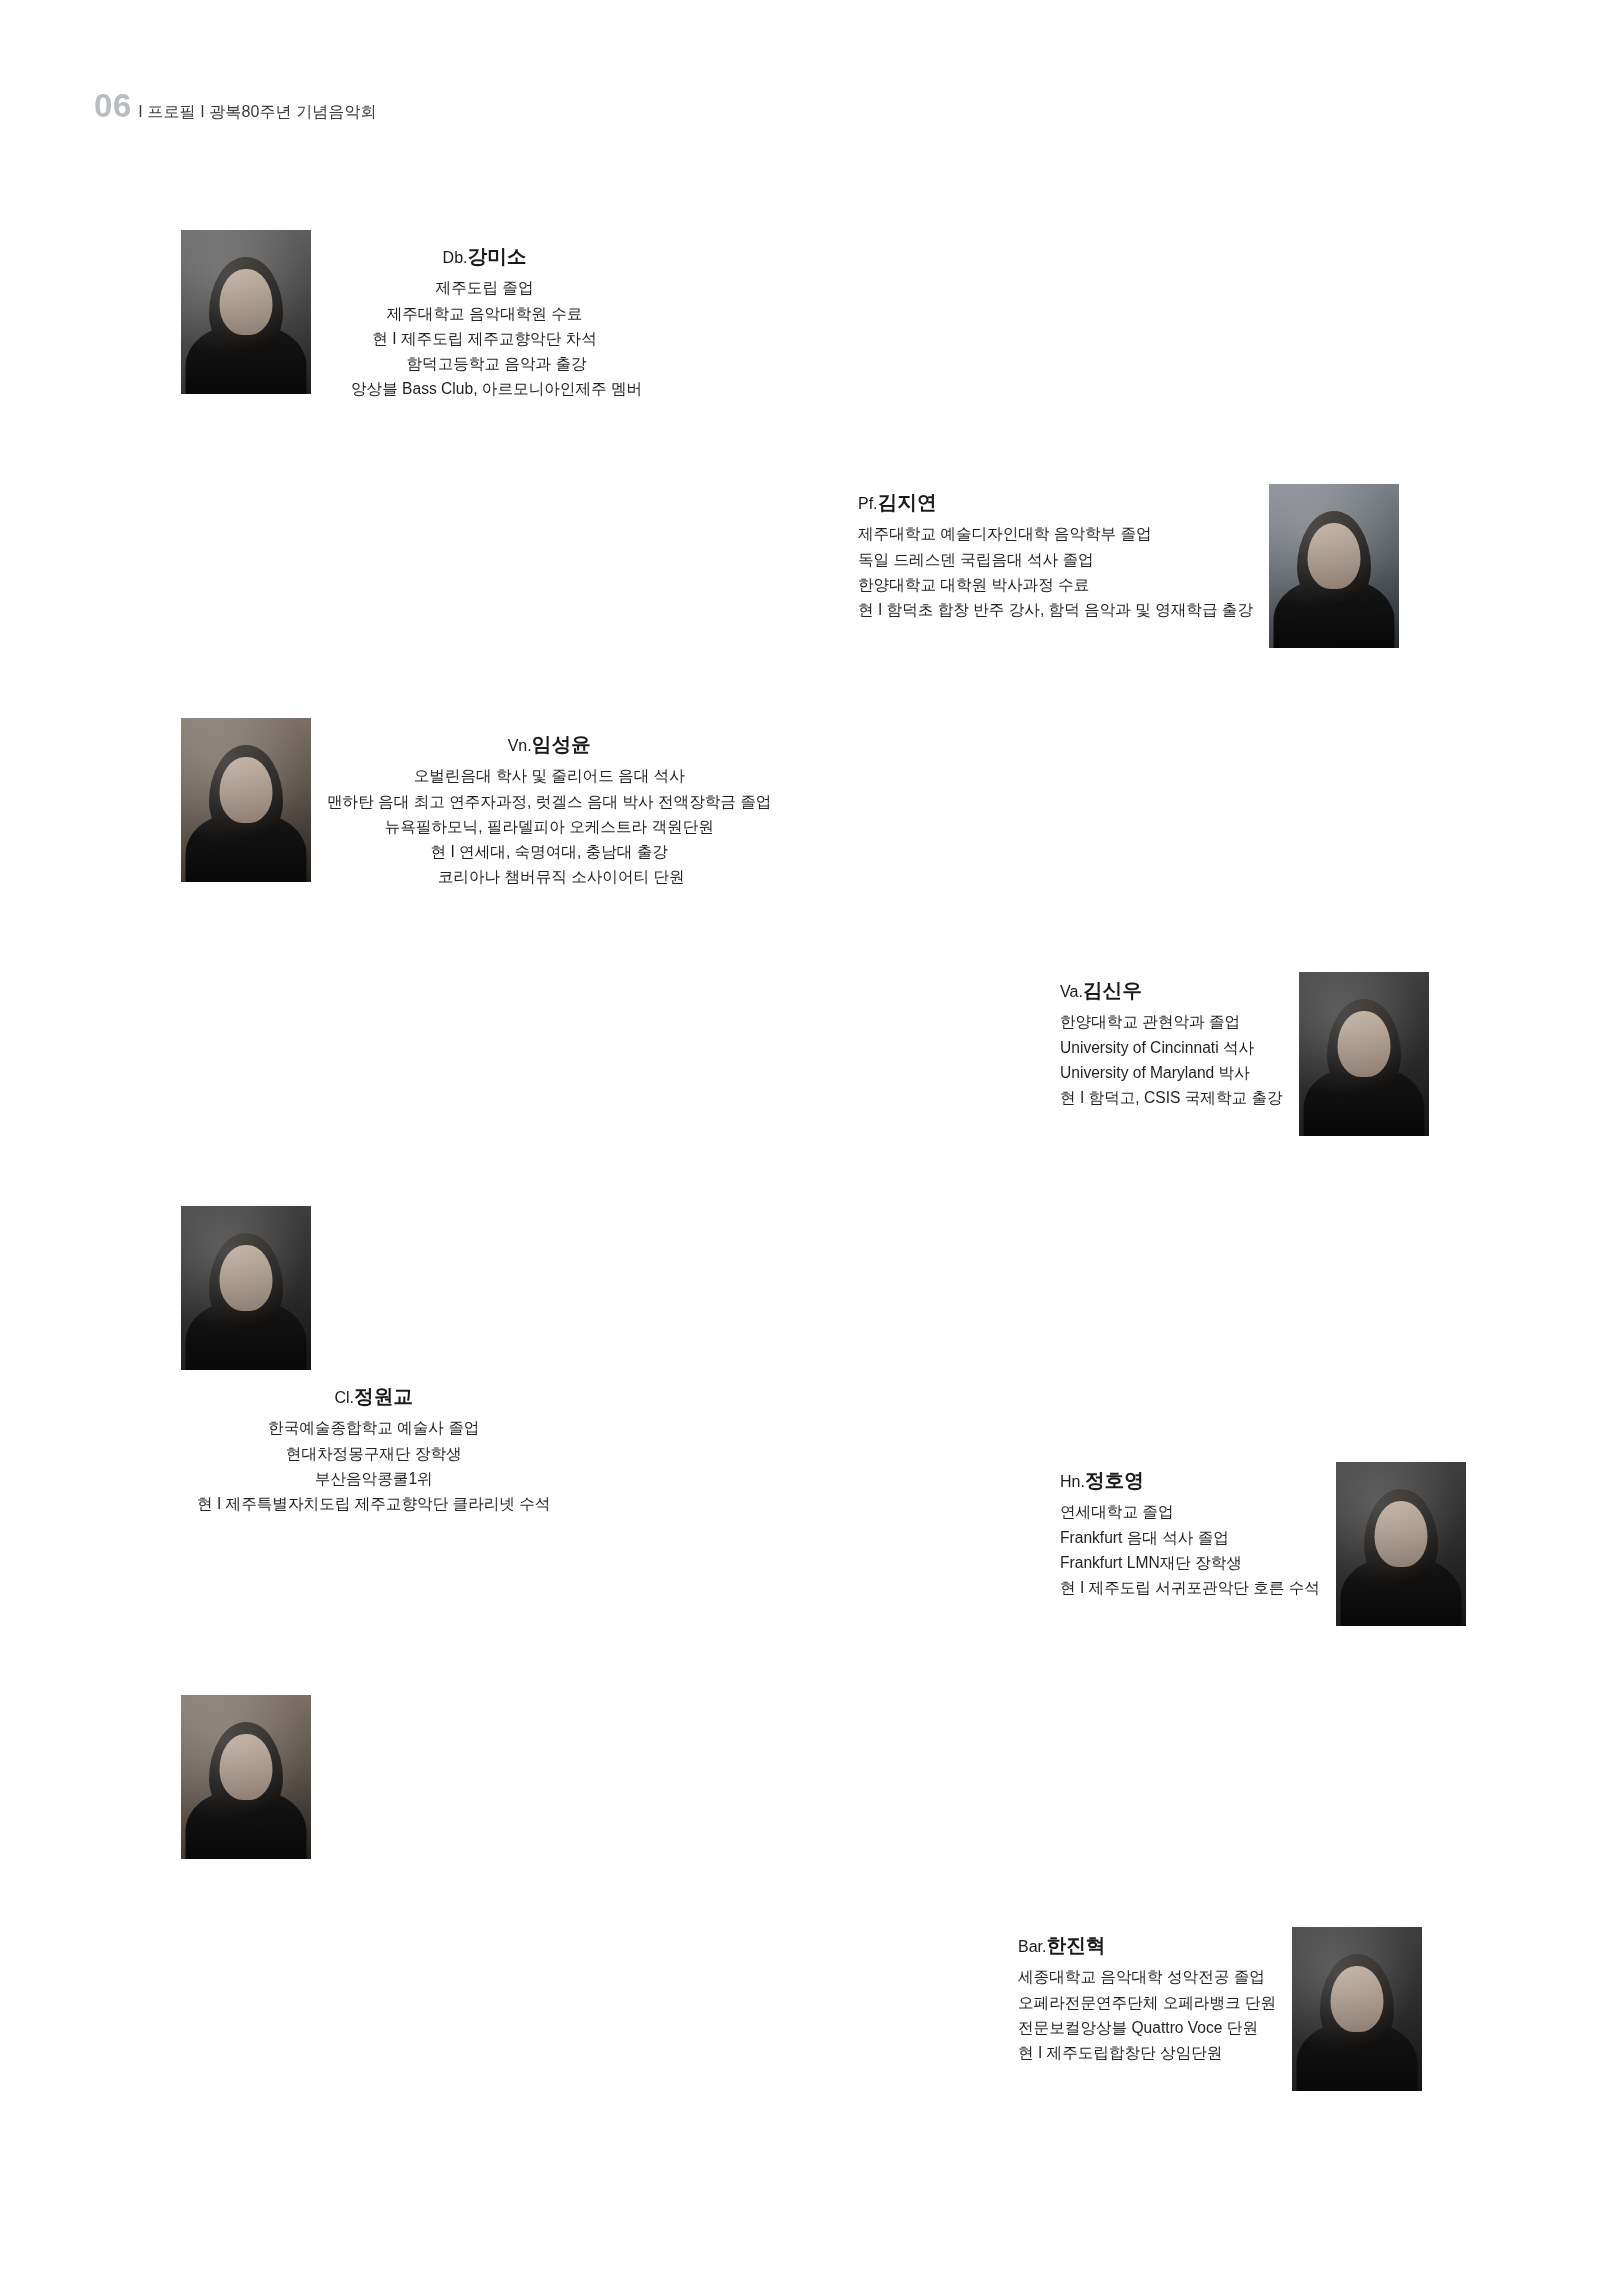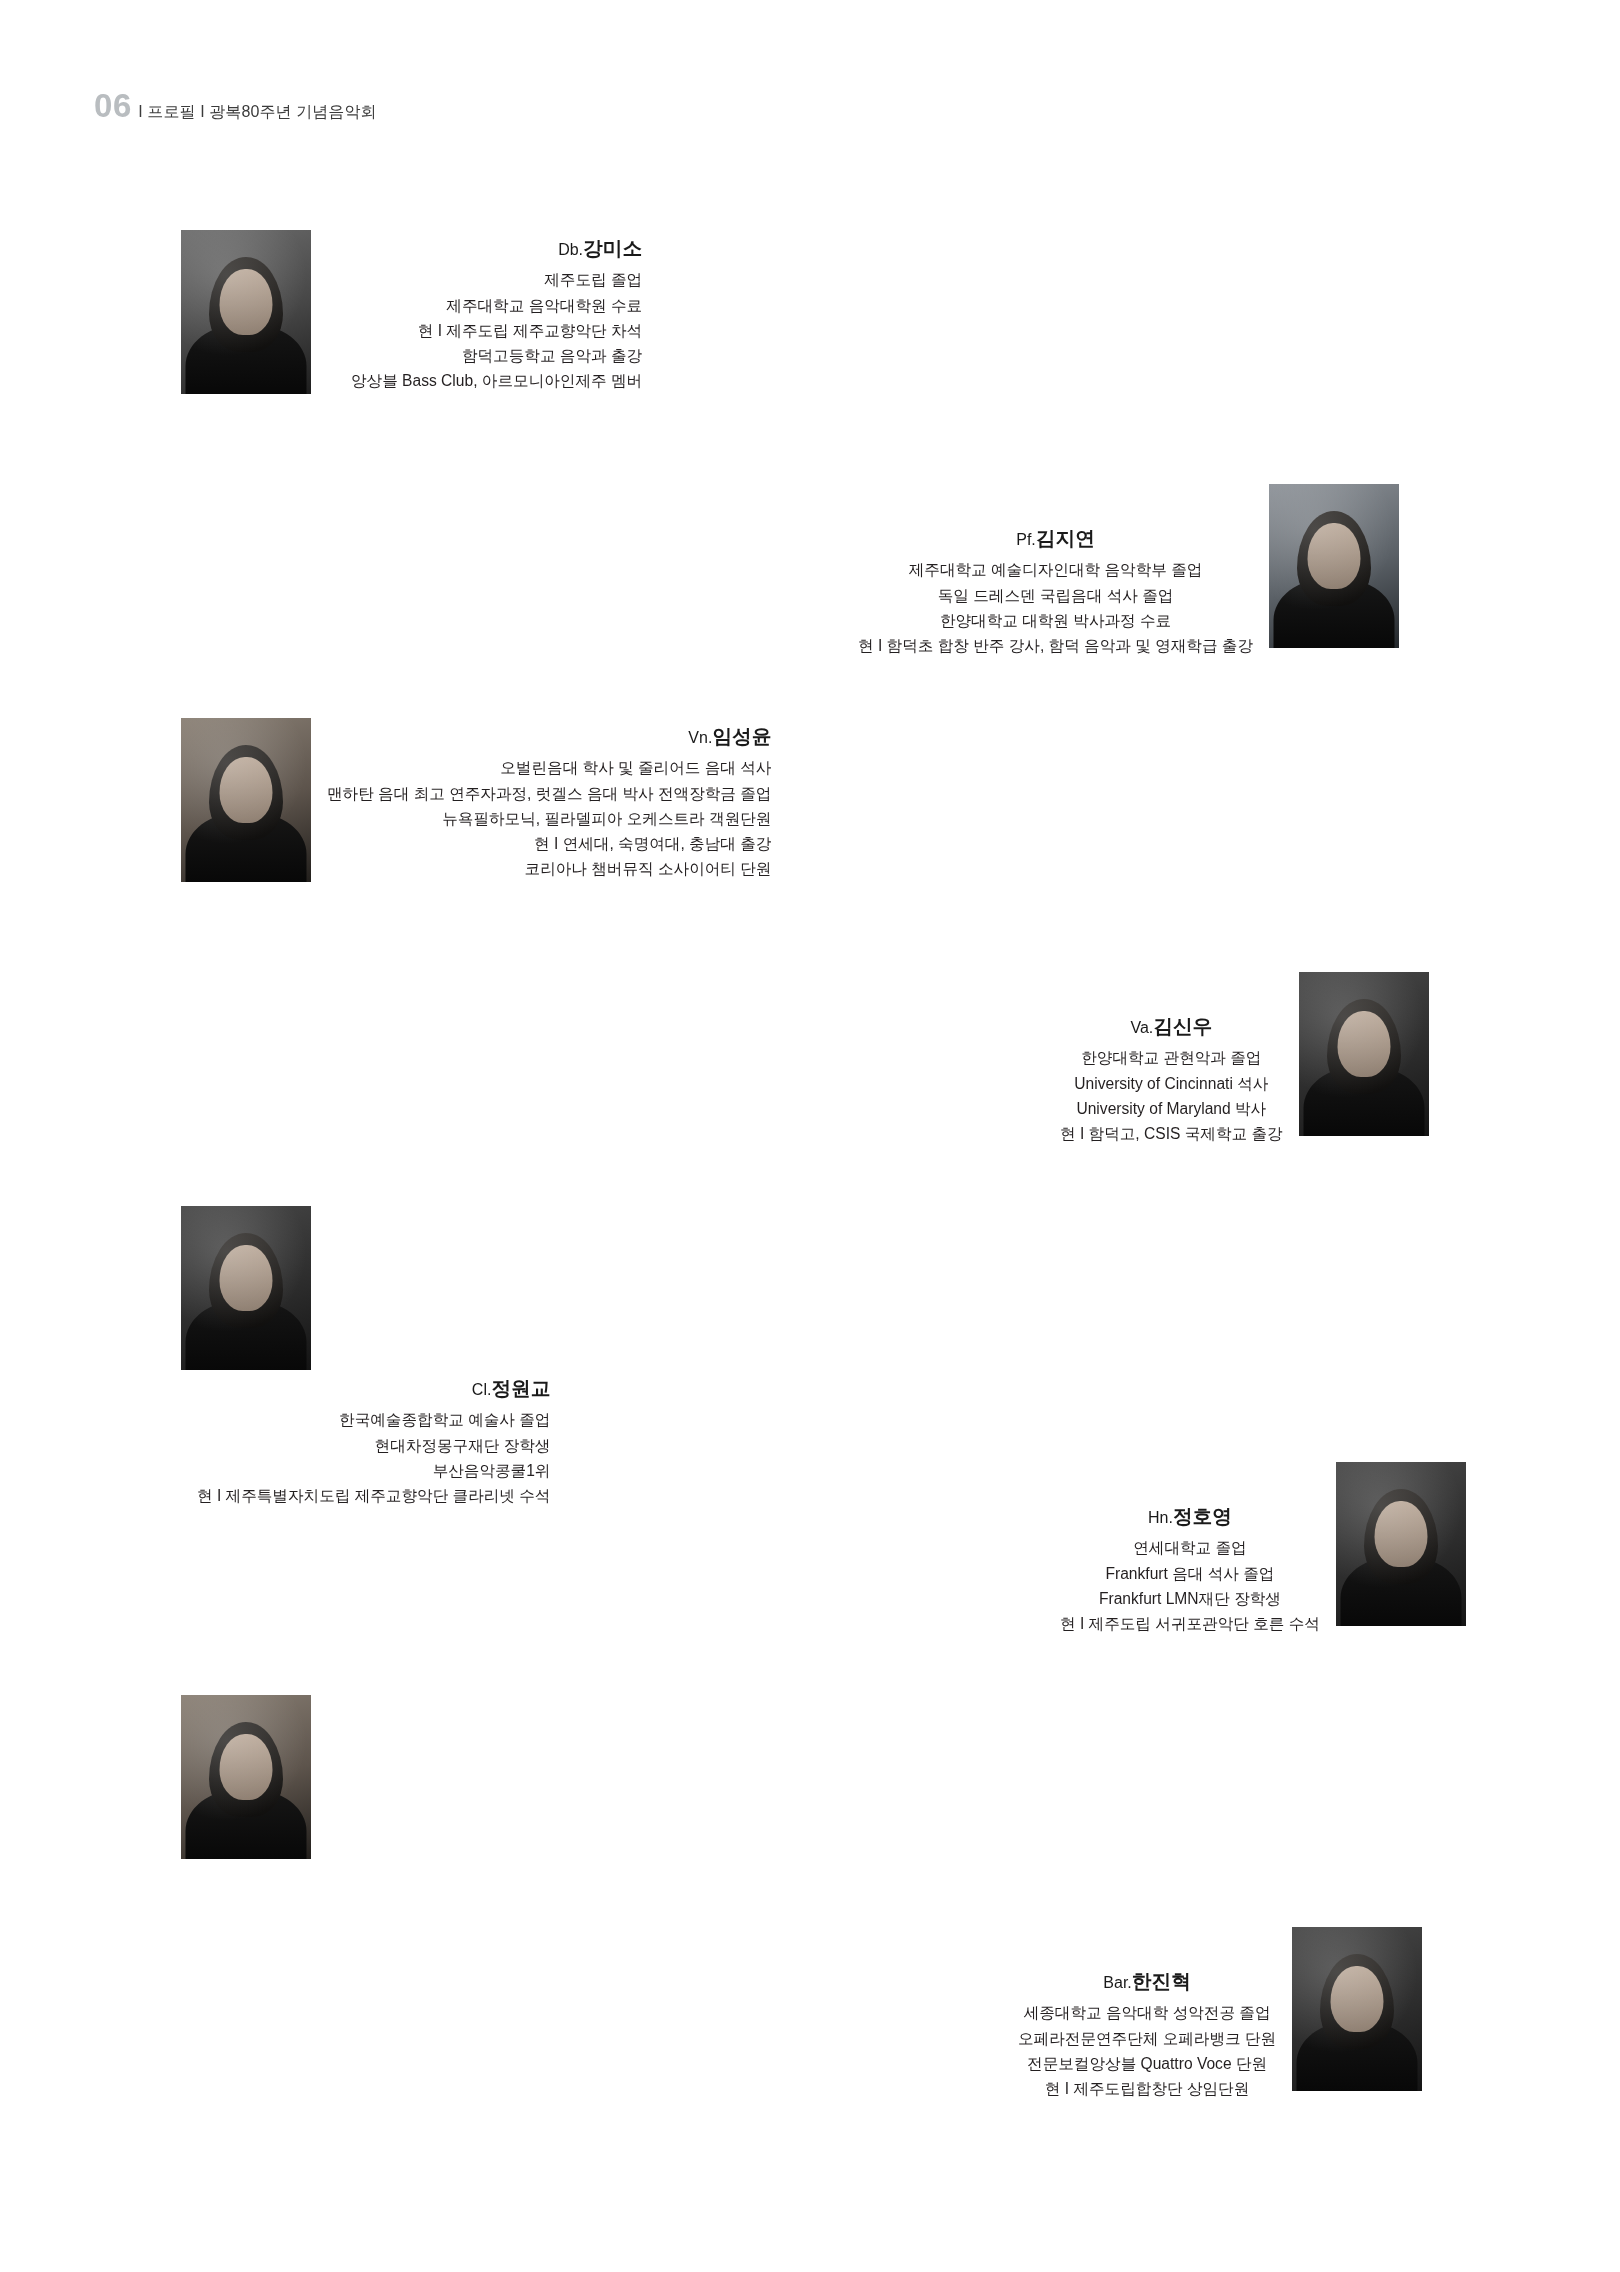--- a/index.html
+++ b/index.html
@@ -64,26 +64,26 @@
   }
   .photo .ph-inner {
     position: absolute;
     inset: 0;
   }
   .texts {
     padding-top: 6.3px;
   }
   .profile.left .texts {
     margin-left: 16px;
-    text-align: right;
+    text-align: center;
+    margin-top: 8px;
   }
   .profile.right .texts {
     margin-right: 16px;
-    text-align: center;
-    margin-top: 36px;
+    text-align: left;
   }
   .pname {
     font-size: 19px;
     line-height: 1.25;
     margin-bottom: 6.3px;
     color: #1a1a1a;
     white-space: nowrap;
   }
   .pname .role {
     font-size: 16px;

